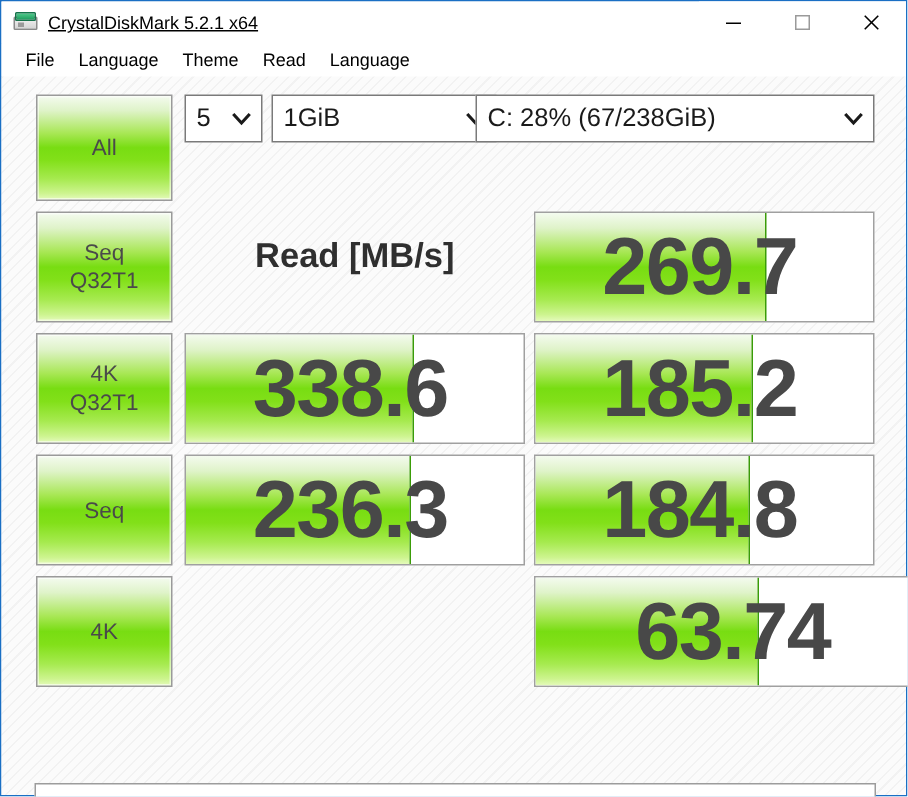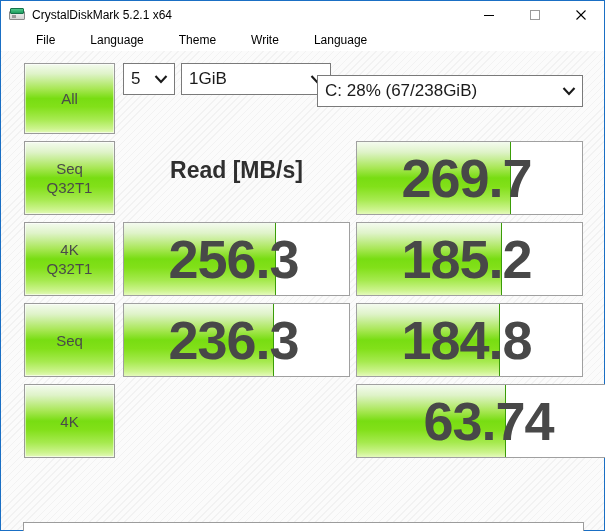--- a/index.html
+++ b/index.html
@@ -20,20 +20,21 @@
   }
 
   
   #titlebar {
     position: relative;
     height: 28px;
     background: #ffffff;
     display: flex;
     align-items: center;
     border-bottom: 0px solid transparent;
+    text-decoration: underline;
   }
   #app-icon {
     width: 16px; height: 16px;
     margin-left: 8px; margin-right: 7px;
     position: relative;
     flex: none;
   }
   #app-icon .disk-body {
     position: absolute; left: 0; top: 4px;
     width: 16px; height: 9px;
@@ -81,21 +82,20 @@
     display: flex;
     align-items: center;
     padding-left: 8px;
     box-sizing: border-box;
   }
   .menu-item {
     font-size: 12px;
     color: #000000;
     padding: 2px 8px;
     white-space: nowrap;
-    margin-left: 19px;
   }
 
   
   #main {
     position: relative;
     height: 479px;
     box-sizing: border-box;
     background-color: #fbfbfb;
     background-image: repeating-linear-gradient(
       135deg,
@@ -245,21 +245,21 @@
             <line x1="10.5" y1="1.5" x2="1.5" y2="10.5" stroke="#000" stroke-width="1.1"></line>
           </svg>
       </div>
     </div>
   </div>
 
   <div id="menubar">
     <div class="menu-item">File</div>
     <div class="menu-item">Language</div>
     <div class="menu-item">Theme</div>
-    <div class="menu-item">Write</div>
+    <div class="menu-item">Read</div>
     <div class="menu-item">Language</div>
   </div>
 
   <div id="main">
 
     <div class="testbtn greenfill" style="top:12px;height:71px;">
       <span class="lbl">All</span>
     </div>
     <div class="testbtn greenfill" style="top:90px;height:74px;">
       <span class="lbl">Seq</span>
@@ -287,40 +287,40 @@
 
     <div class="select-box" style="left:180px;top:12px;width:150px;">
       <span class="val">1GiB</span>
       <span class="chev">
         <svg width="14" height="10" viewBox="0 0 14 10">
             <polyline points="1.5,2 7,8 12.5,2" fill="none" stroke="#1a1a1a" stroke-width="2.1"></polyline>
           </svg>
       </span>
     </div>
 
-    <div class="select-box" style="left:316px;top:12px;width:266px;margin-top:12px;">
+    <div class="select-box" style="left:316px;top:12px;width:266px;">
       <span class="val">C: 28% (67/238GiB)</span>
       <span class="chev">
         <svg width="14" height="10" viewBox="0 0 14 10">
             <polyline points="1.5,2 7,8 12.5,2" fill="none" stroke="#1a1a1a" stroke-width="2.1"></polyline>
           </svg>
       </span>
     </div>
 
     <div class="colhead" style="left:122px;width:227px;">Read [MB/s]</div>
     <div class="colhead" style="left:355px;width:227px;">Write [MB/s]</div>
 
     <div class="cell" style="left:355px;top:90px;width:227px;padding-left:39px;">
       <div class="bar greenfill" style="width: 68%;"></div>
       <div class="num">269.7</div>
     </div>
 
     <div class="cell" style="left:122px;top:171px;width:227px;">
       <div class="bar greenfill" style="width: 67%;"></div>
-      <div class="num">256.3</div>
+      <div class="num">338.6</div>
     </div>
     <div class="cell" style="left:355px;top:171px;width:227px;">
       <div class="bar greenfill" style="width: 64%;"></div>
       <div class="num">185.2</div>
     </div>
 
     <div class="cell" style="left:122px;top:252px;width:227px;">
       <div class="bar greenfill" style="width: 66%;"></div>
       <div class="num">236.3</div>
     </div>

